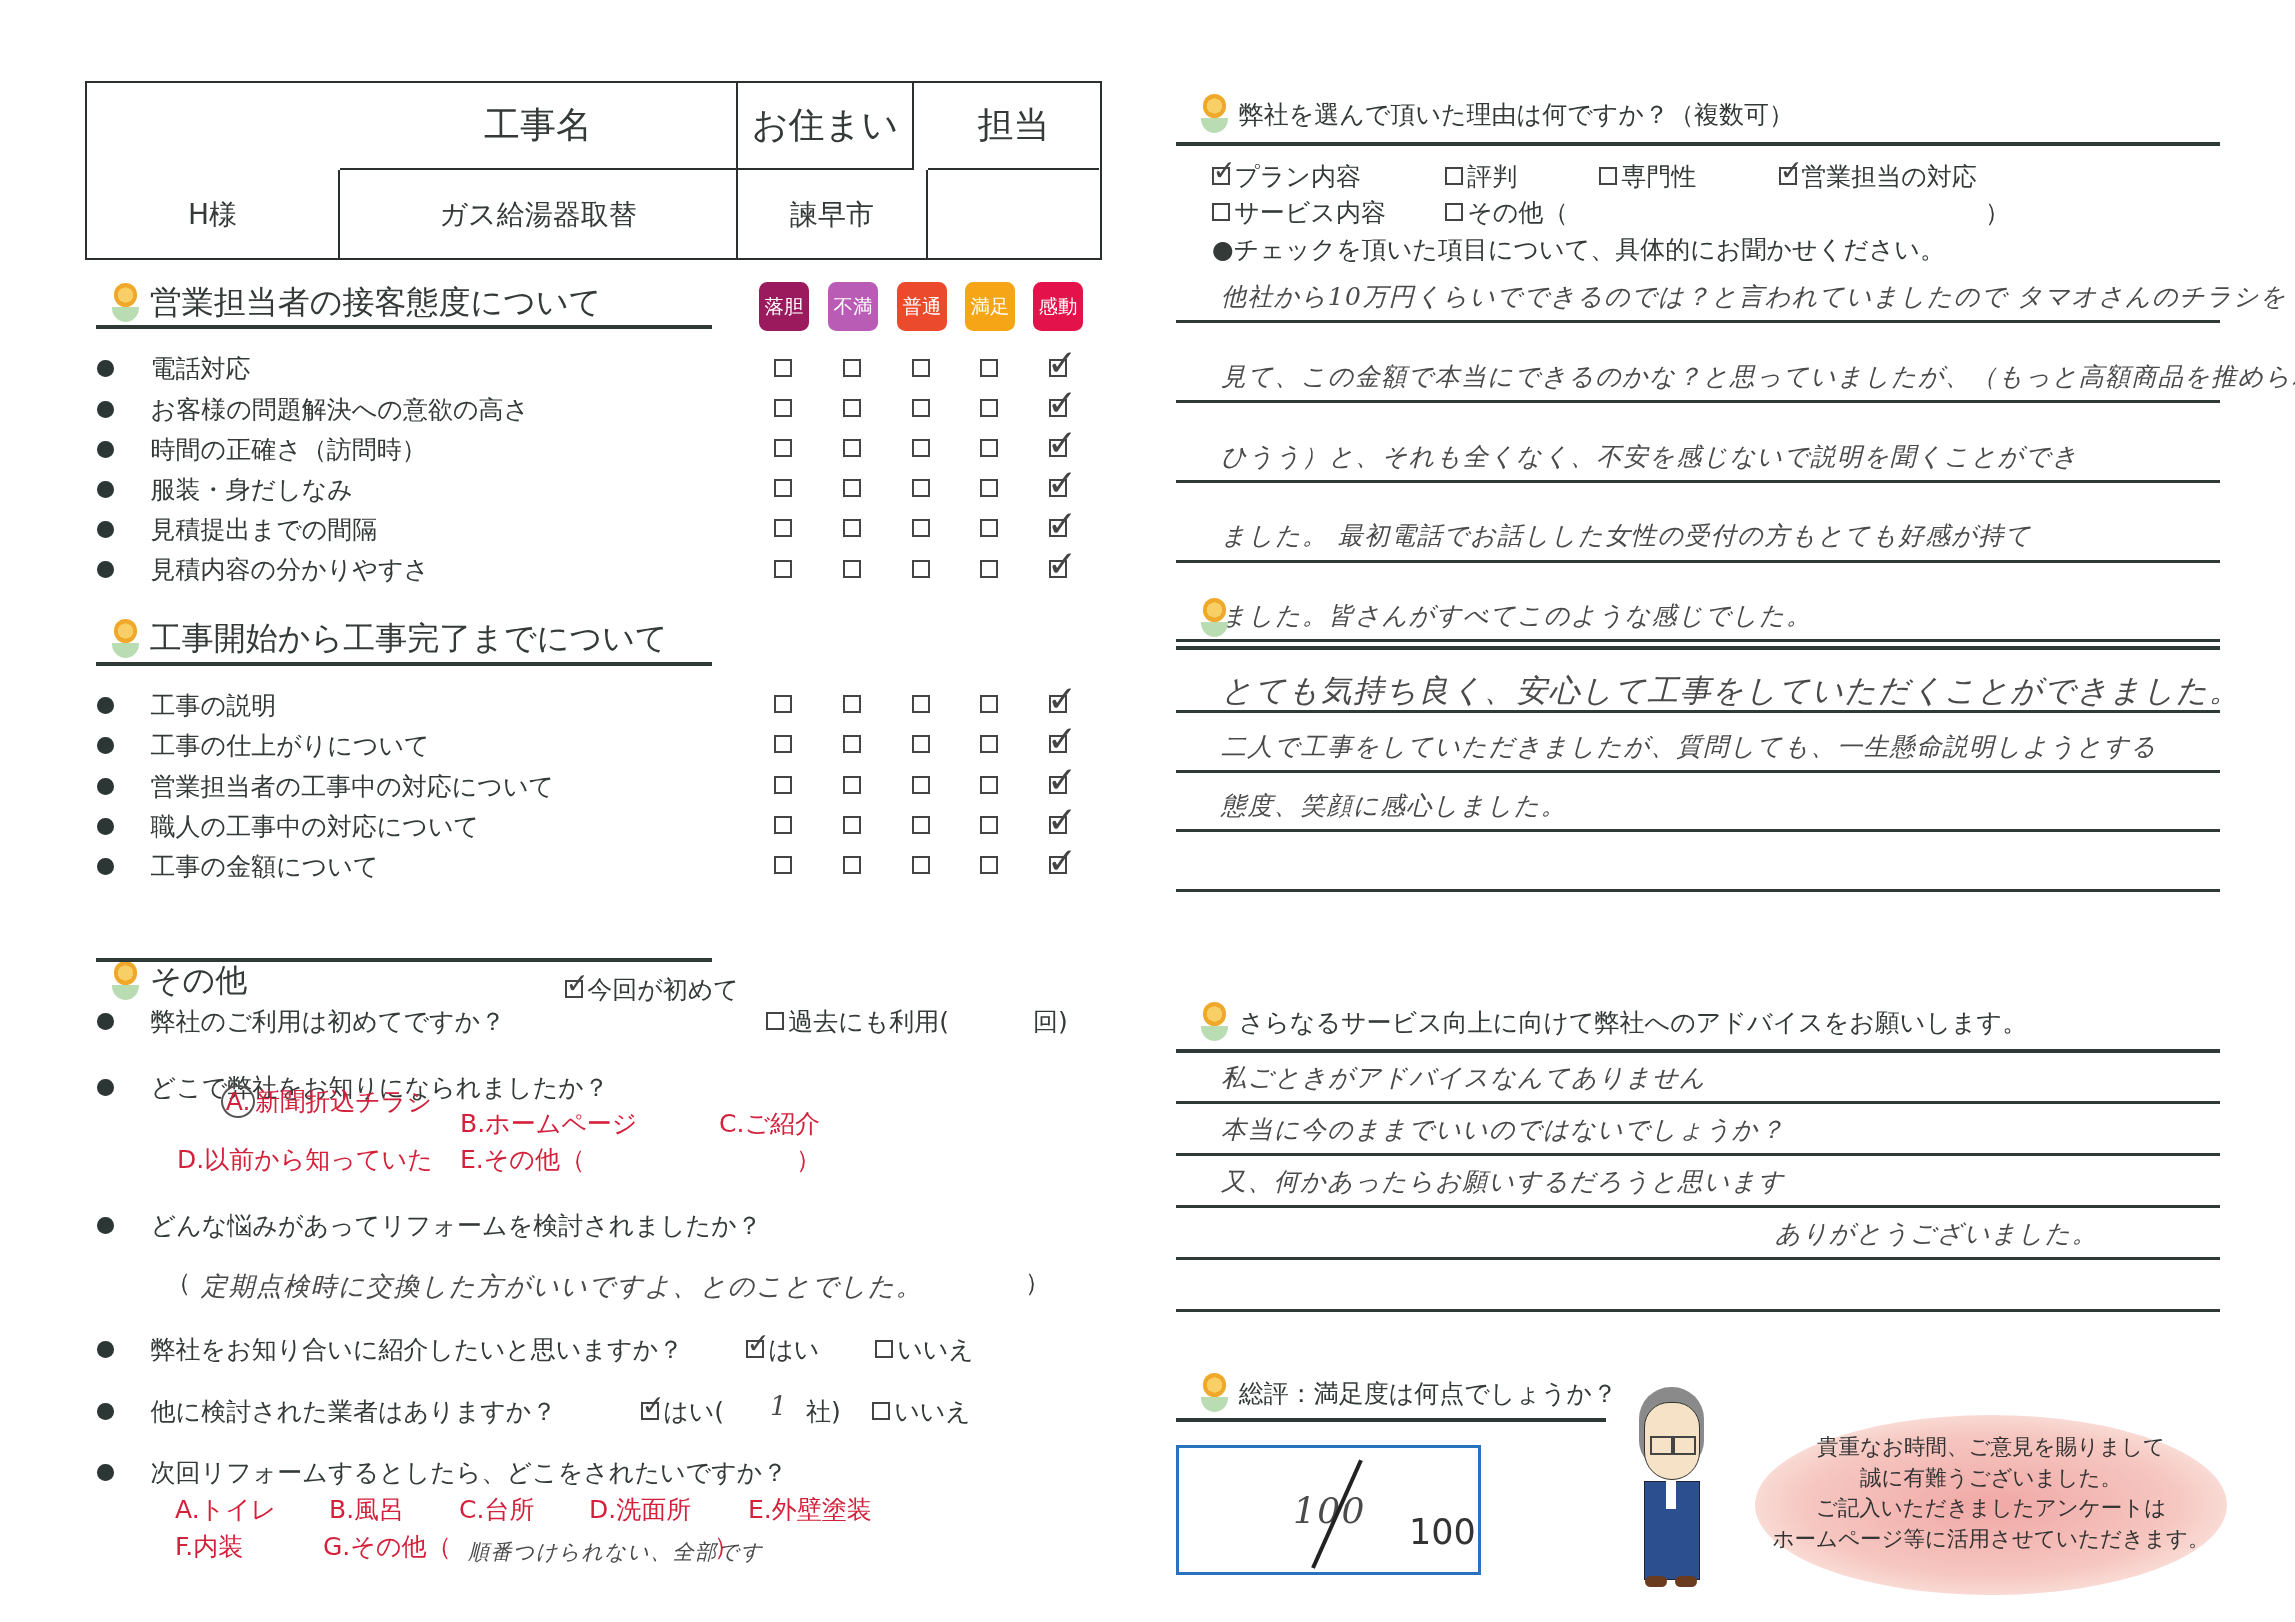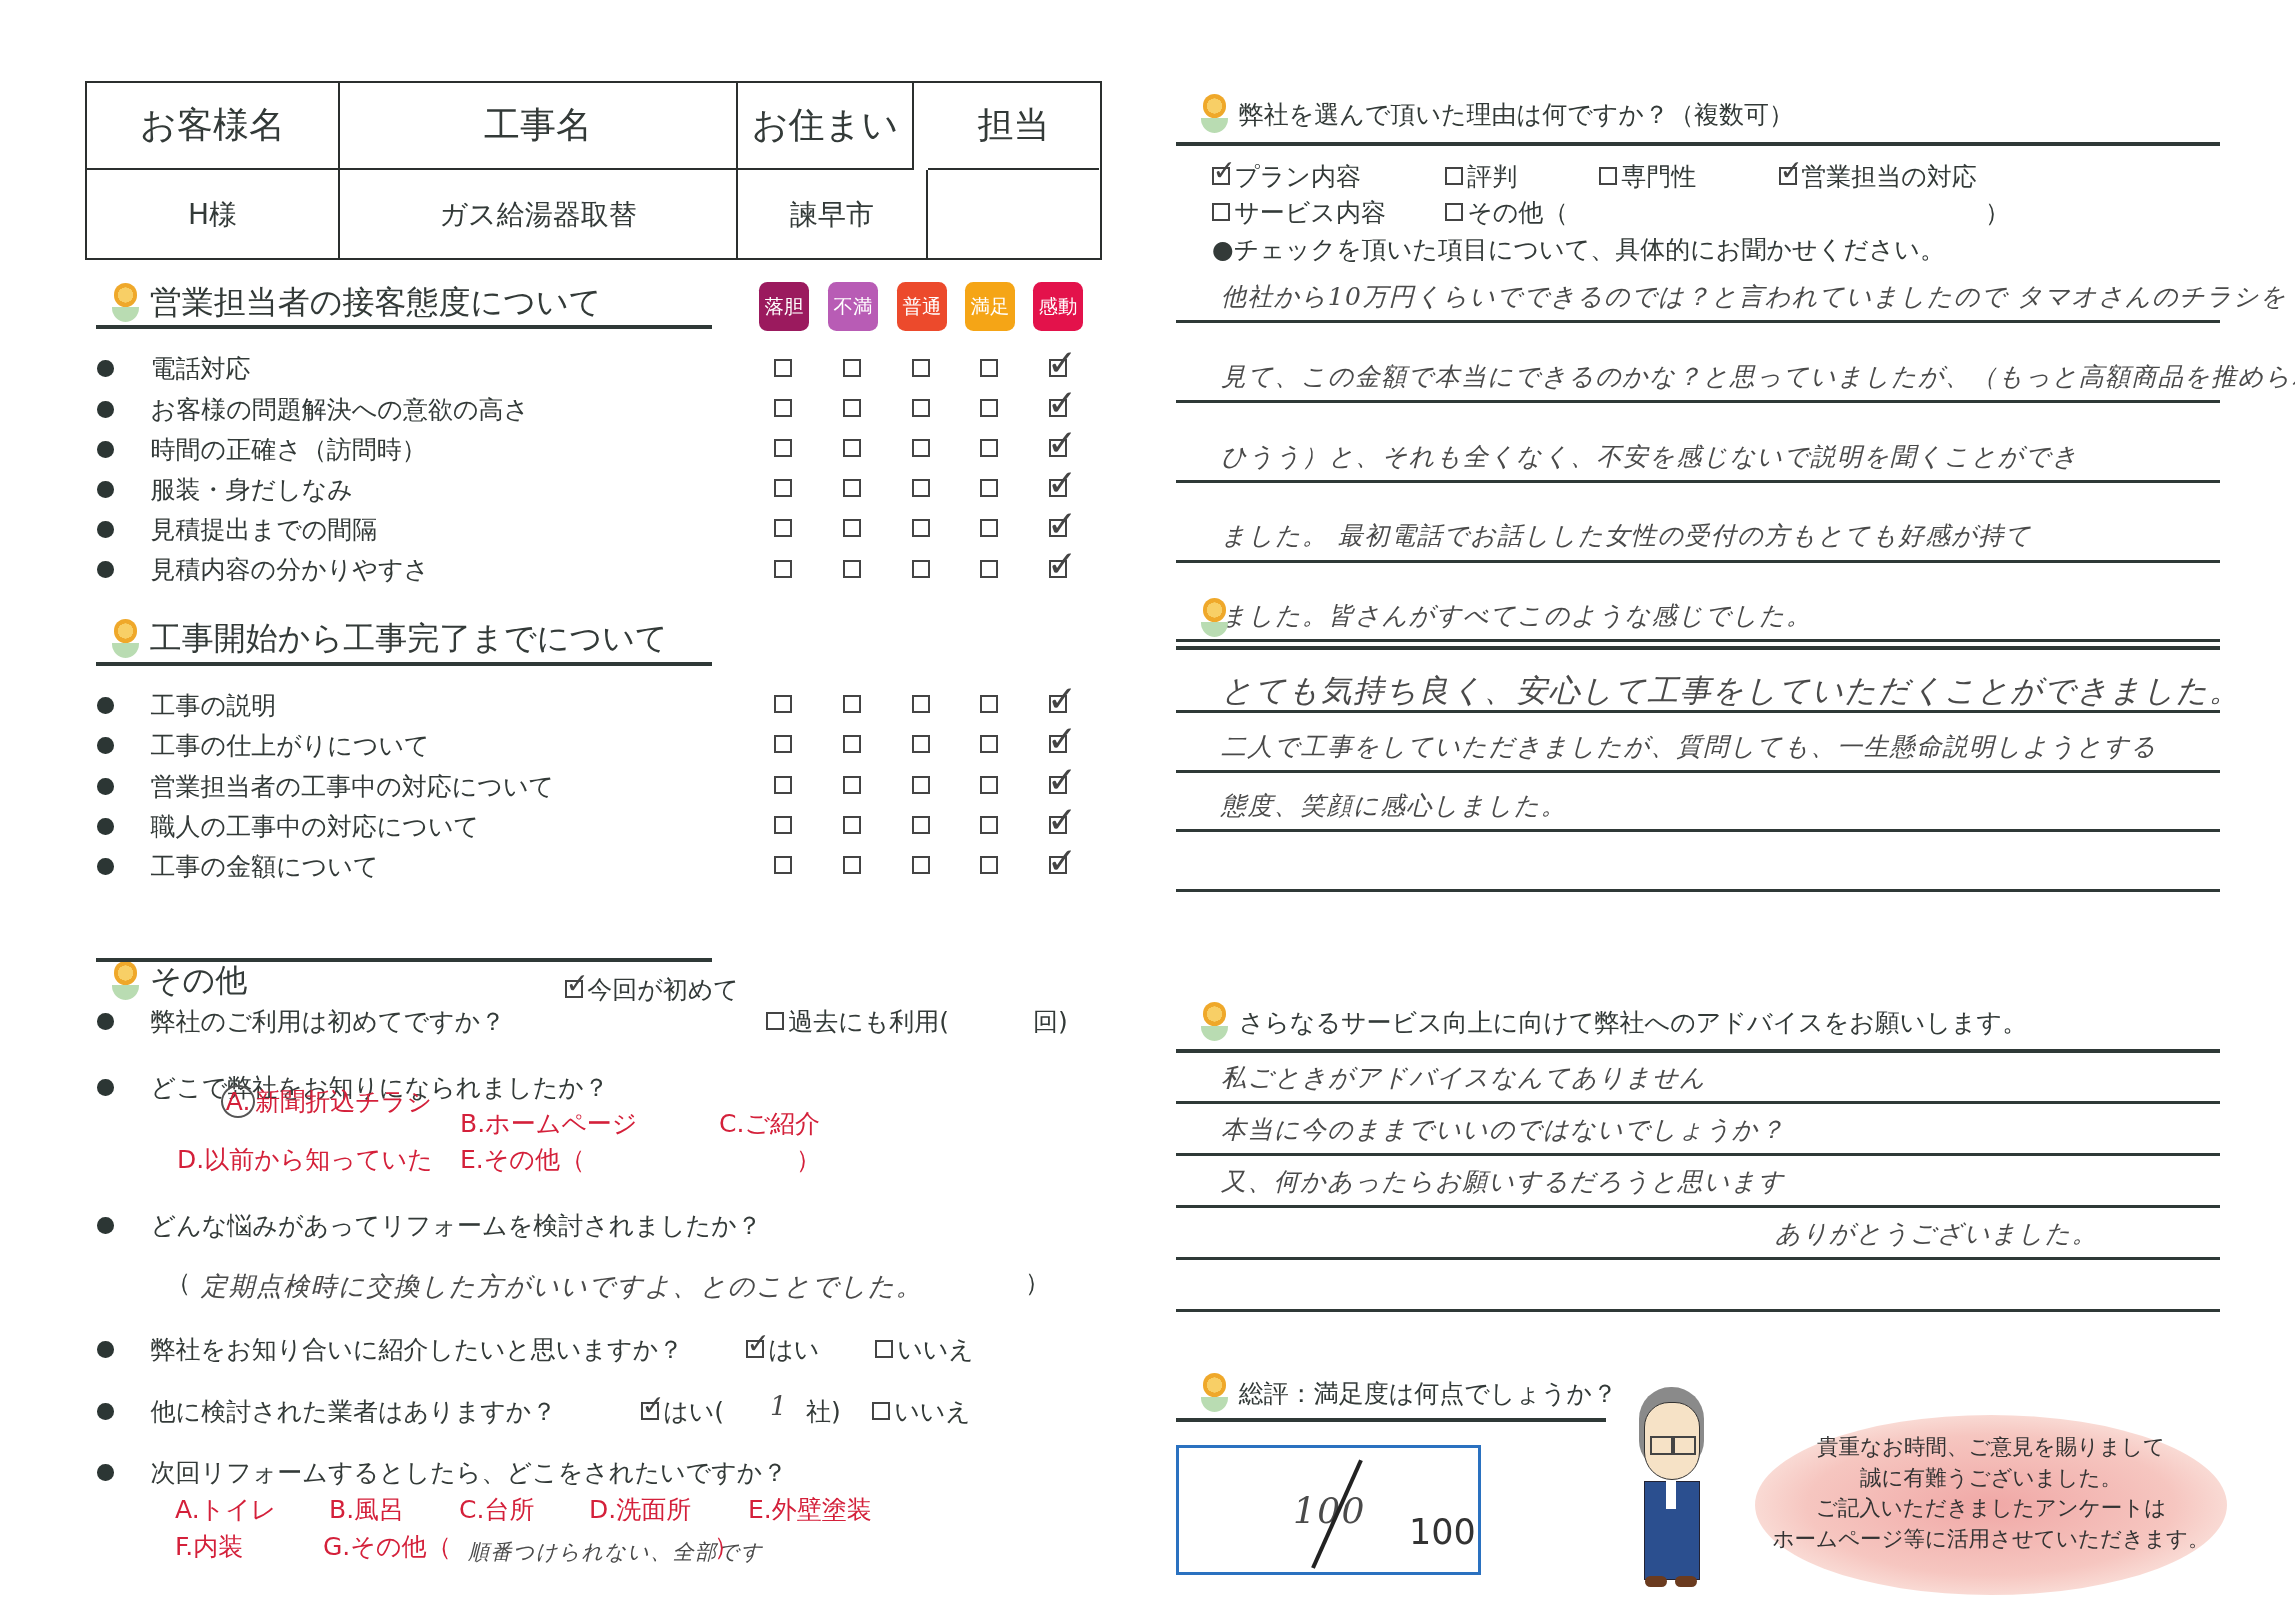--- a/index.html
+++ b/index.html
@@ -47,21 +47,20 @@
               border:3.5px solid #2a71c0; box-sizing:border-box; }
   .bubble { position:absolute; left:1755px; top:1415px; width:472px; height:180px; border-radius:50%;
             background:radial-gradient(ellipse at center,#f0a8a6 0%,#f6c6c0 55%,#fbe6e0 80%,rgba(255,255,255,0) 100%); }
   .bubble-text { position:absolute; left:1755px; top:1432px; width:472px; text-align:center;
                  font-size:21.5px; line-height:30.5px; color:#333; }
 </style>
 </head>
 <body>
 
 <div class="htable">
-  <div class="hcell hrow1" style="left:0;width:253px;">お客様名</div>
   <div class="hcell hrow1" style="left:253px;width:398px;">工事名</div>
   <div class="hcell hrow1" style="left:651px;width:176px;">お住まい</div>
   <div class="hcell hrow1 last" style="left:841px;width:171px;">担当</div>
   <div class="hcell hrow2" style="left:0;width:253px;">H様</div>
   <div class="hcell hrow2" style="left:253px;width:398px;">ガス給湯器取替</div>
   <div class="hcell hrow2" style="left:651px;width:190px;">諫早市</div>
 </div>
 
 <div class="sec" style="left:111px;top:281px;">
   <span class="sunflower">

